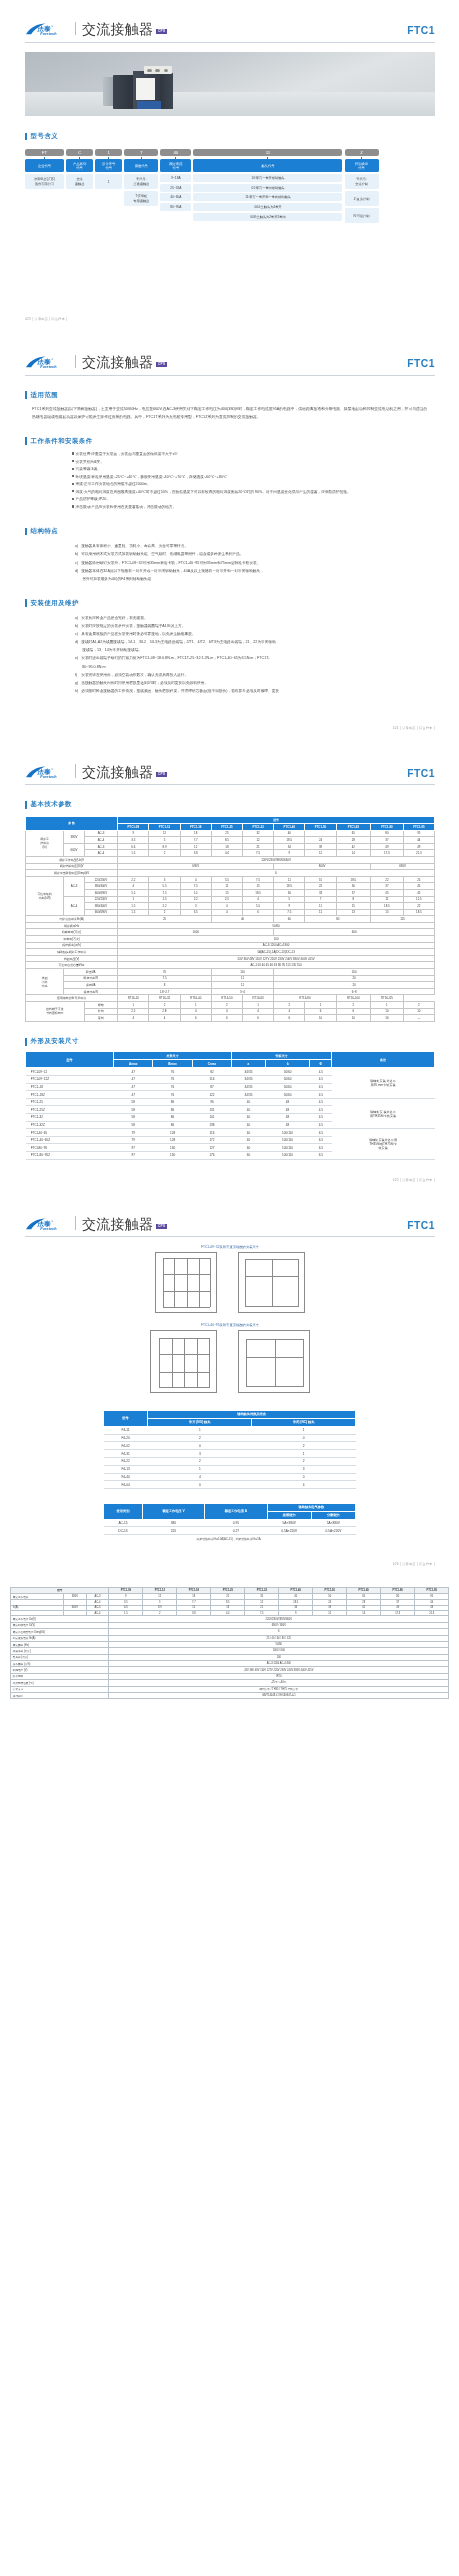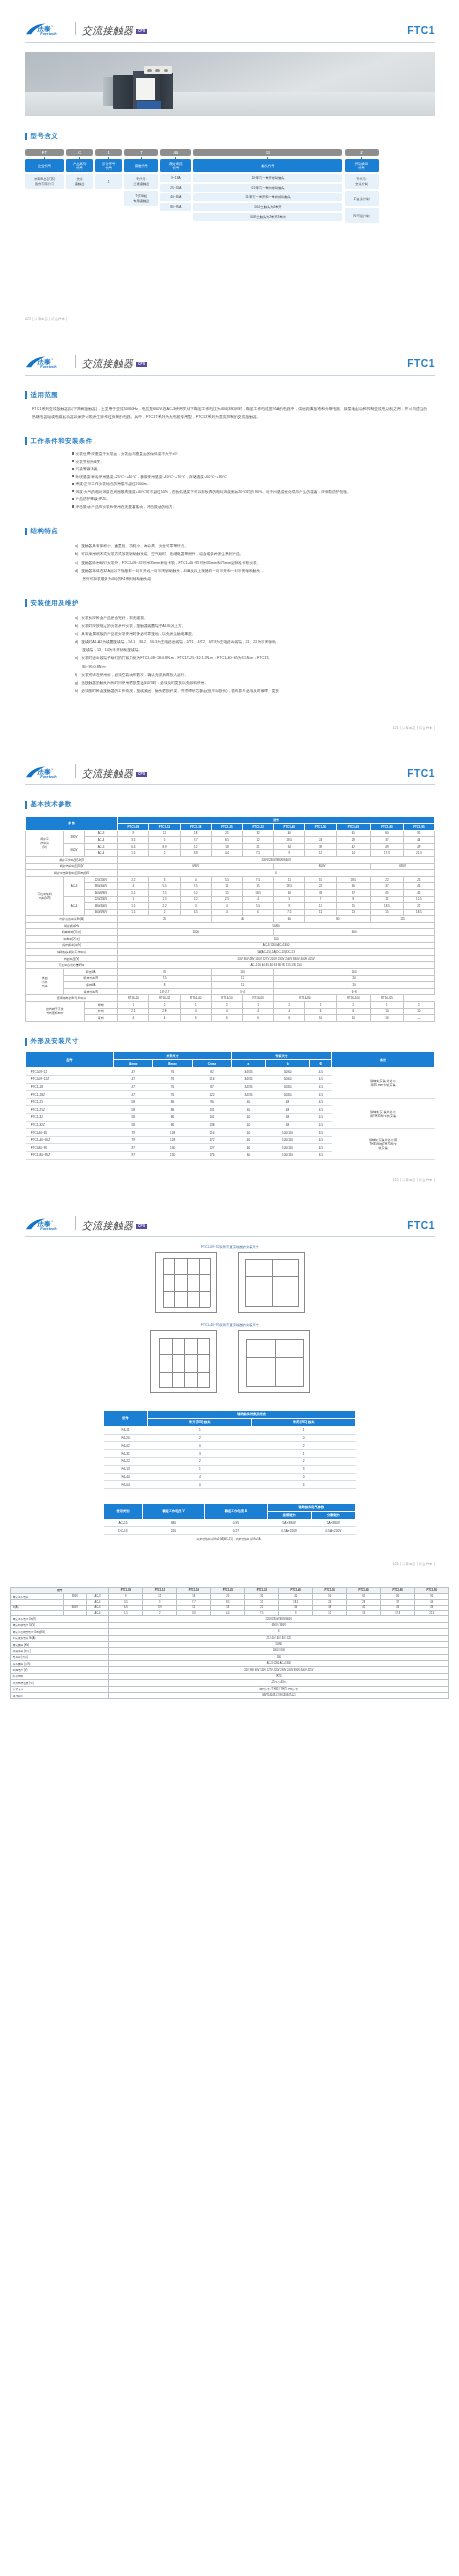--- a/index.html
+++ b/index.html
@@ -11,21 +11,21 @@
     color: #333;
     -webkit-font-smoothing: antialiased;
   }
   .page { position: relative; width: 460px; background:#fff; padding: 0 0 0 0; }
 
   
   .pg-header { display:flex; align-items:flex-end; padding: 21.6px 25px 0 25px; }
   .logo-wrap { display:flex; align-items:flex-end; }
   .logo-mark { display:block; }
   .logo-div { width:0.5px; height:13.4px; background:#bcbcbc; margin: 0 6.2px 1.5px 6.2px; }
-  .prod-title { font-size: 10px; color:#3a3a3a; letter-spacing: 0.3px; font-weight:400; line-height:1;font-style:italic; }
+  .prod-title { font-size: 14px; color:#3a3a3a; letter-spacing: 0.3px; font-weight:400; line-height:1; }
   .cps-badge {
     display:inline-block; background:#5c4a9e; color:#fff; font-size:3.1px; font-weight:bold;
     letter-spacing:0.3px; padding: 1px 2.1px; vertical-align: 2.1px; margin-left:2.6px; line-height:1;
   }
   .pg-code { margin-left:auto; color:#2a7fc1; font-size:10.3px; font-weight:700; letter-spacing:0.5px; line-height:1; }
   .hdr-rule { height:0.5px; background:#c9d4de; margin: 5.2px 25px 0 25px; }
 
   
   .hero {
     margin: 10.3px 25px 0 25px; height: 64px; position:relative; overflow:hidden;

